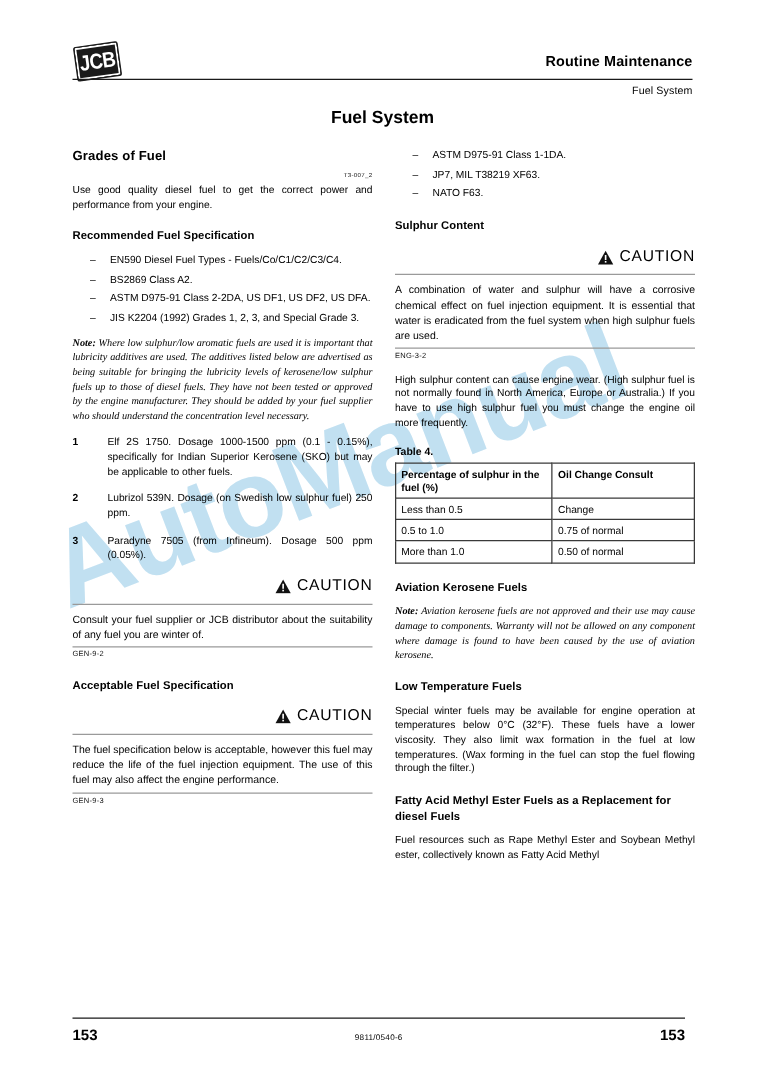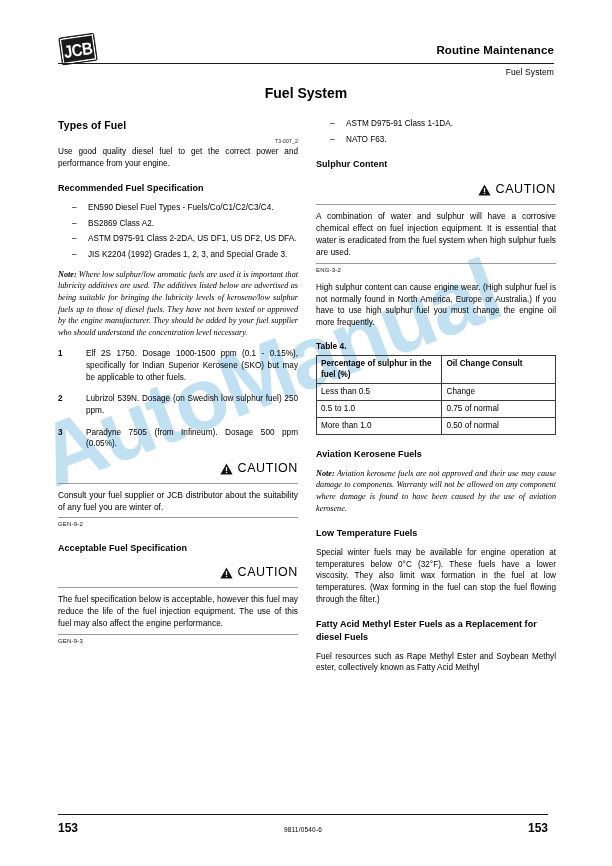--- a/index.html
+++ b/index.html
@@ -341,21 +341,21 @@
     </div>
     <div class="hdr-chapter">Routine Maintenance</div>
     <div class="hdr-rule"></div>
     <div class="hdr-section">Fuel System</div>
   </div>
 
   <div class="page-title">Fuel System</div>
 
   <div class="col col-left">
 
-    <h2 class="sec">Types of Fuel</h2>
+    <h2 class="sec">Grades of Fuel</h2>
     <div class="refcode">T3-007_2</div>
     <p class="body">Use good quality diesel fuel to get the correct power and performance from your engine.</p>
 
     <h3 class="sub">Recommended Fuel Specification</h3>
     <ul class="dash">
       <li>EN590 Diesel Fuel Types - Fuels/Co/C1/C2/C3/C4.</li>
       <li>BS2869 Class A2.</li>
       <li>ASTM D975-91 Class 2-2DA, US DF1, US DF2, US DFA.</li>
       <li>JIS K2204 (1992) Grades 1, 2, 3, and Special Grade 3.</li>
     </ul>
@@ -403,20 +403,21 @@
       <div class="caution-foot-rule"></div>
       <div class="caution-code">GEN-9-3</div>
     </div>
 
   </div>
 
   <div class="col col-right">
 
     <ul class="dash">
       <li>ASTM D975-91 Class 1-1DA.</li>
+      <li>JP7, MIL T38219 XF63.</li>
       <li>NATO F63.</li>
     </ul>
 
     <h3 class="sub">Sulphur Content</h3>
 
     <div class="caution">
       <div class="caution-head">
         <span class="warn-tri">
           <svg width="13" height="12" viewBox="0 0 13 12">
               <polygon points="6.5,0.5 12.6,11.5 0.4,11.5" fill="#111"></polygon>

